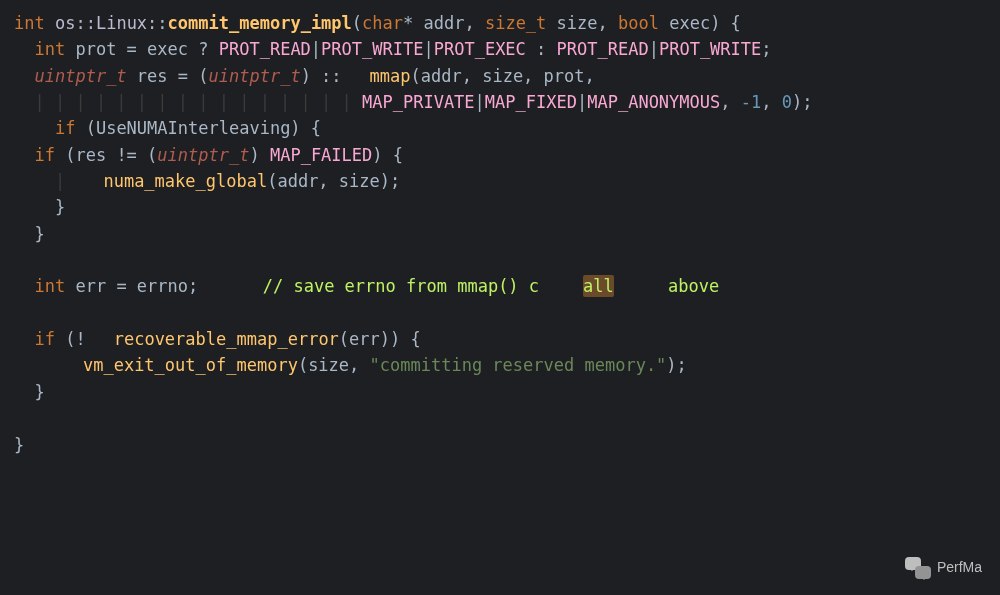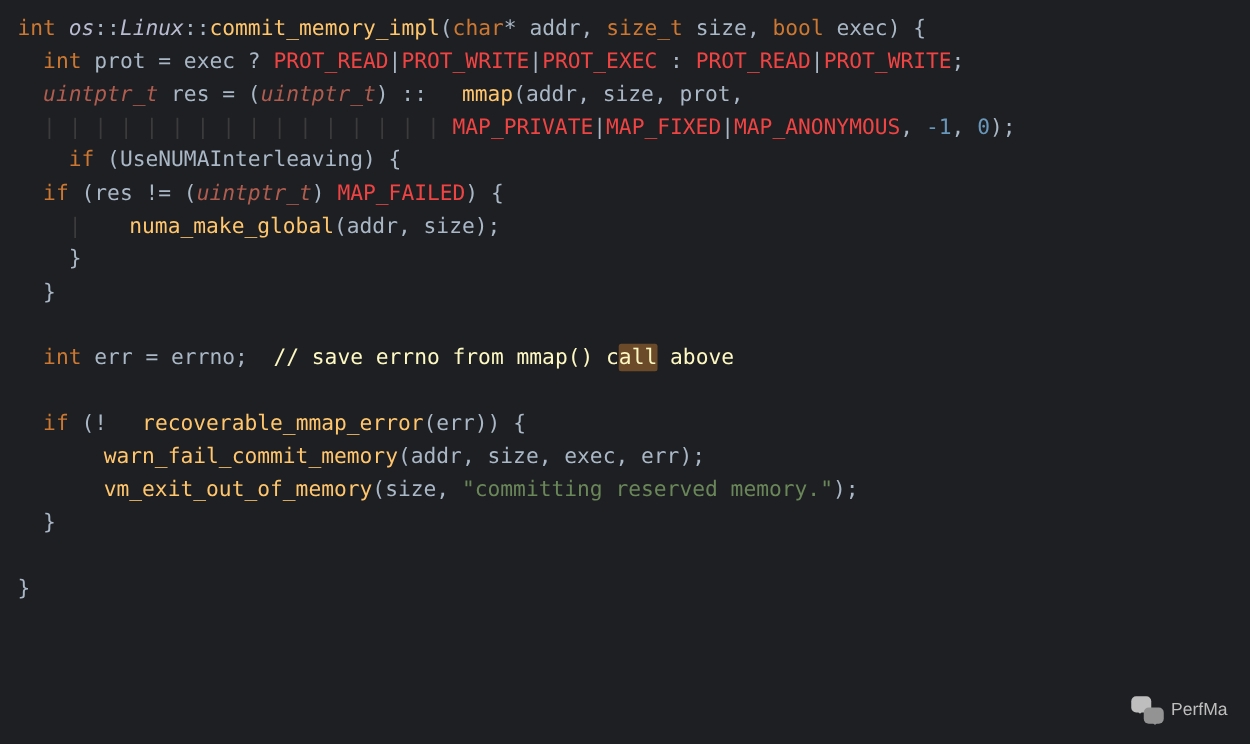--- a/index.html
+++ b/index.html
@@ -18,31 +18,31 @@
       padding: 10px 14px;
       position: relative;
       overflow: hidden;
     }
     .code-line {
       white-space: pre;
       position: relative;
     }
     .kw-type { color: #cc7832; }
     .kw { color: #cc7832; }
-    .ns { color: #b9bcd1; font-style: italic; }
-    .fn-def { color: #ffc66d; }
+    .ns { color: #b9bcd1; }
+    .fn-def { color: #ffc66d; font-weight: bold; }
     .fn-call { color: #ffc66d; padding-left: 28px; }
     .param { color: #a9b7c6; }
     .ident { color: #a9b7c6; }
-    .const { color: #ef4444; }
+    .const { color: #f9a8d4; }
     .num { color: #6897bb; }
     .op { color: #a9b7c6; }
     .punct { color: #a9b7c6; }
     .str { color: #6a8759; }
-    .comment { color: #fef9c3; }
+    .comment { color: #bef264; margin-left: 44px; }
     .uintptr { color: #b05d50; font-style: italic; }
     .indent-guide {
       color: #3b3b3b;
     }
     .hl-word {
       background: #6b4a2a;
       border-radius: 2px;
       padding: 1px 0;
     }
     .watermark {
@@ -122,21 +122,20 @@
 <div class="code-line"><span>  </span><span class="punct">}</span></div>
 
 <div class="code-line"><span> </span></div>
 
 <div class="code-line"><span>  </span><span class="kw-type">int</span><span class="ident"> err = errno;  </span><span class="comment">// save errno from mmap() c</span><span class="comment hl-word">all</span><span class="comment"> above</span></div>
 
 <div class="code-line"><span> </span></div>
 
 <div class="code-line"><span>  </span><span class="kw">if</span><span class="ident"> (!</span><span class="fn-call">recoverable_mmap_error</span><span class="ident">(err)) {</span></div>
 
-<div class="code-line"><span>    </span><span class="fn-call">warn_fail_commit_memory</span><span class="ident">(addr, size, exec, err);</span></div>
 
 <div class="code-line"><span>    </span><span class="fn-call">vm_exit_out_of_memory</span><span class="ident">(size, </span><span class="str">"committing reserved memory."</span><span class="punct">);</span></div>
 
 <div class="code-line"><span>  </span><span class="punct">}</span></div>
 
 <div class="code-line"><span> </span></div>
 
 
 <div class="code-line"><span class="punct">}</span></div>
 

